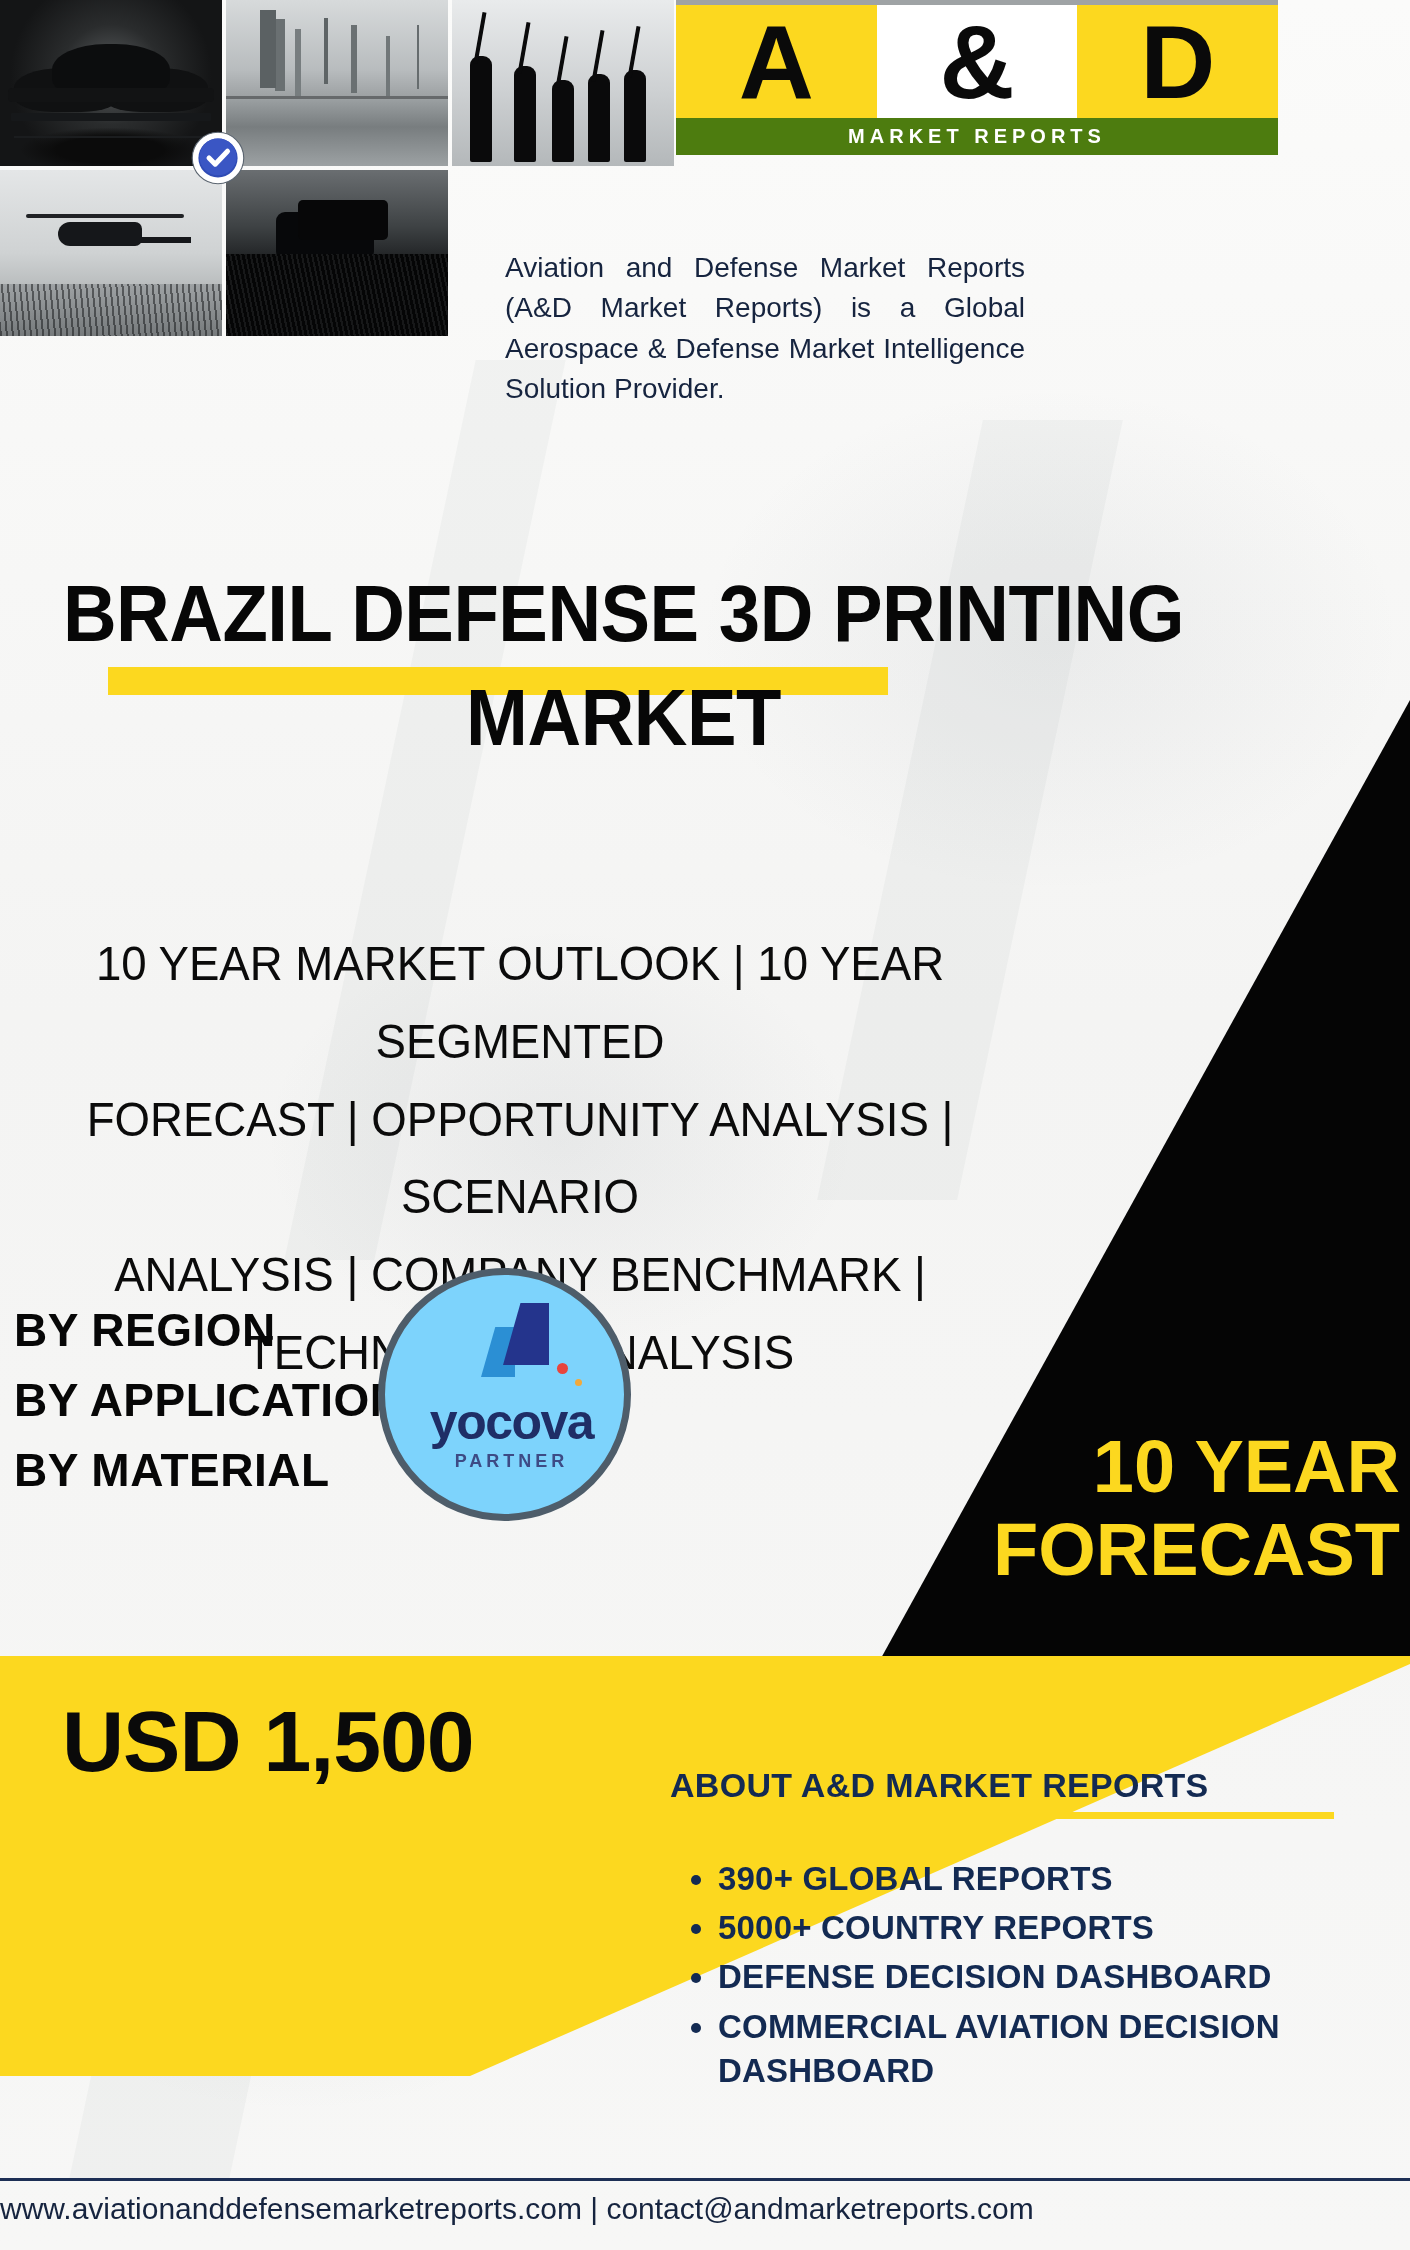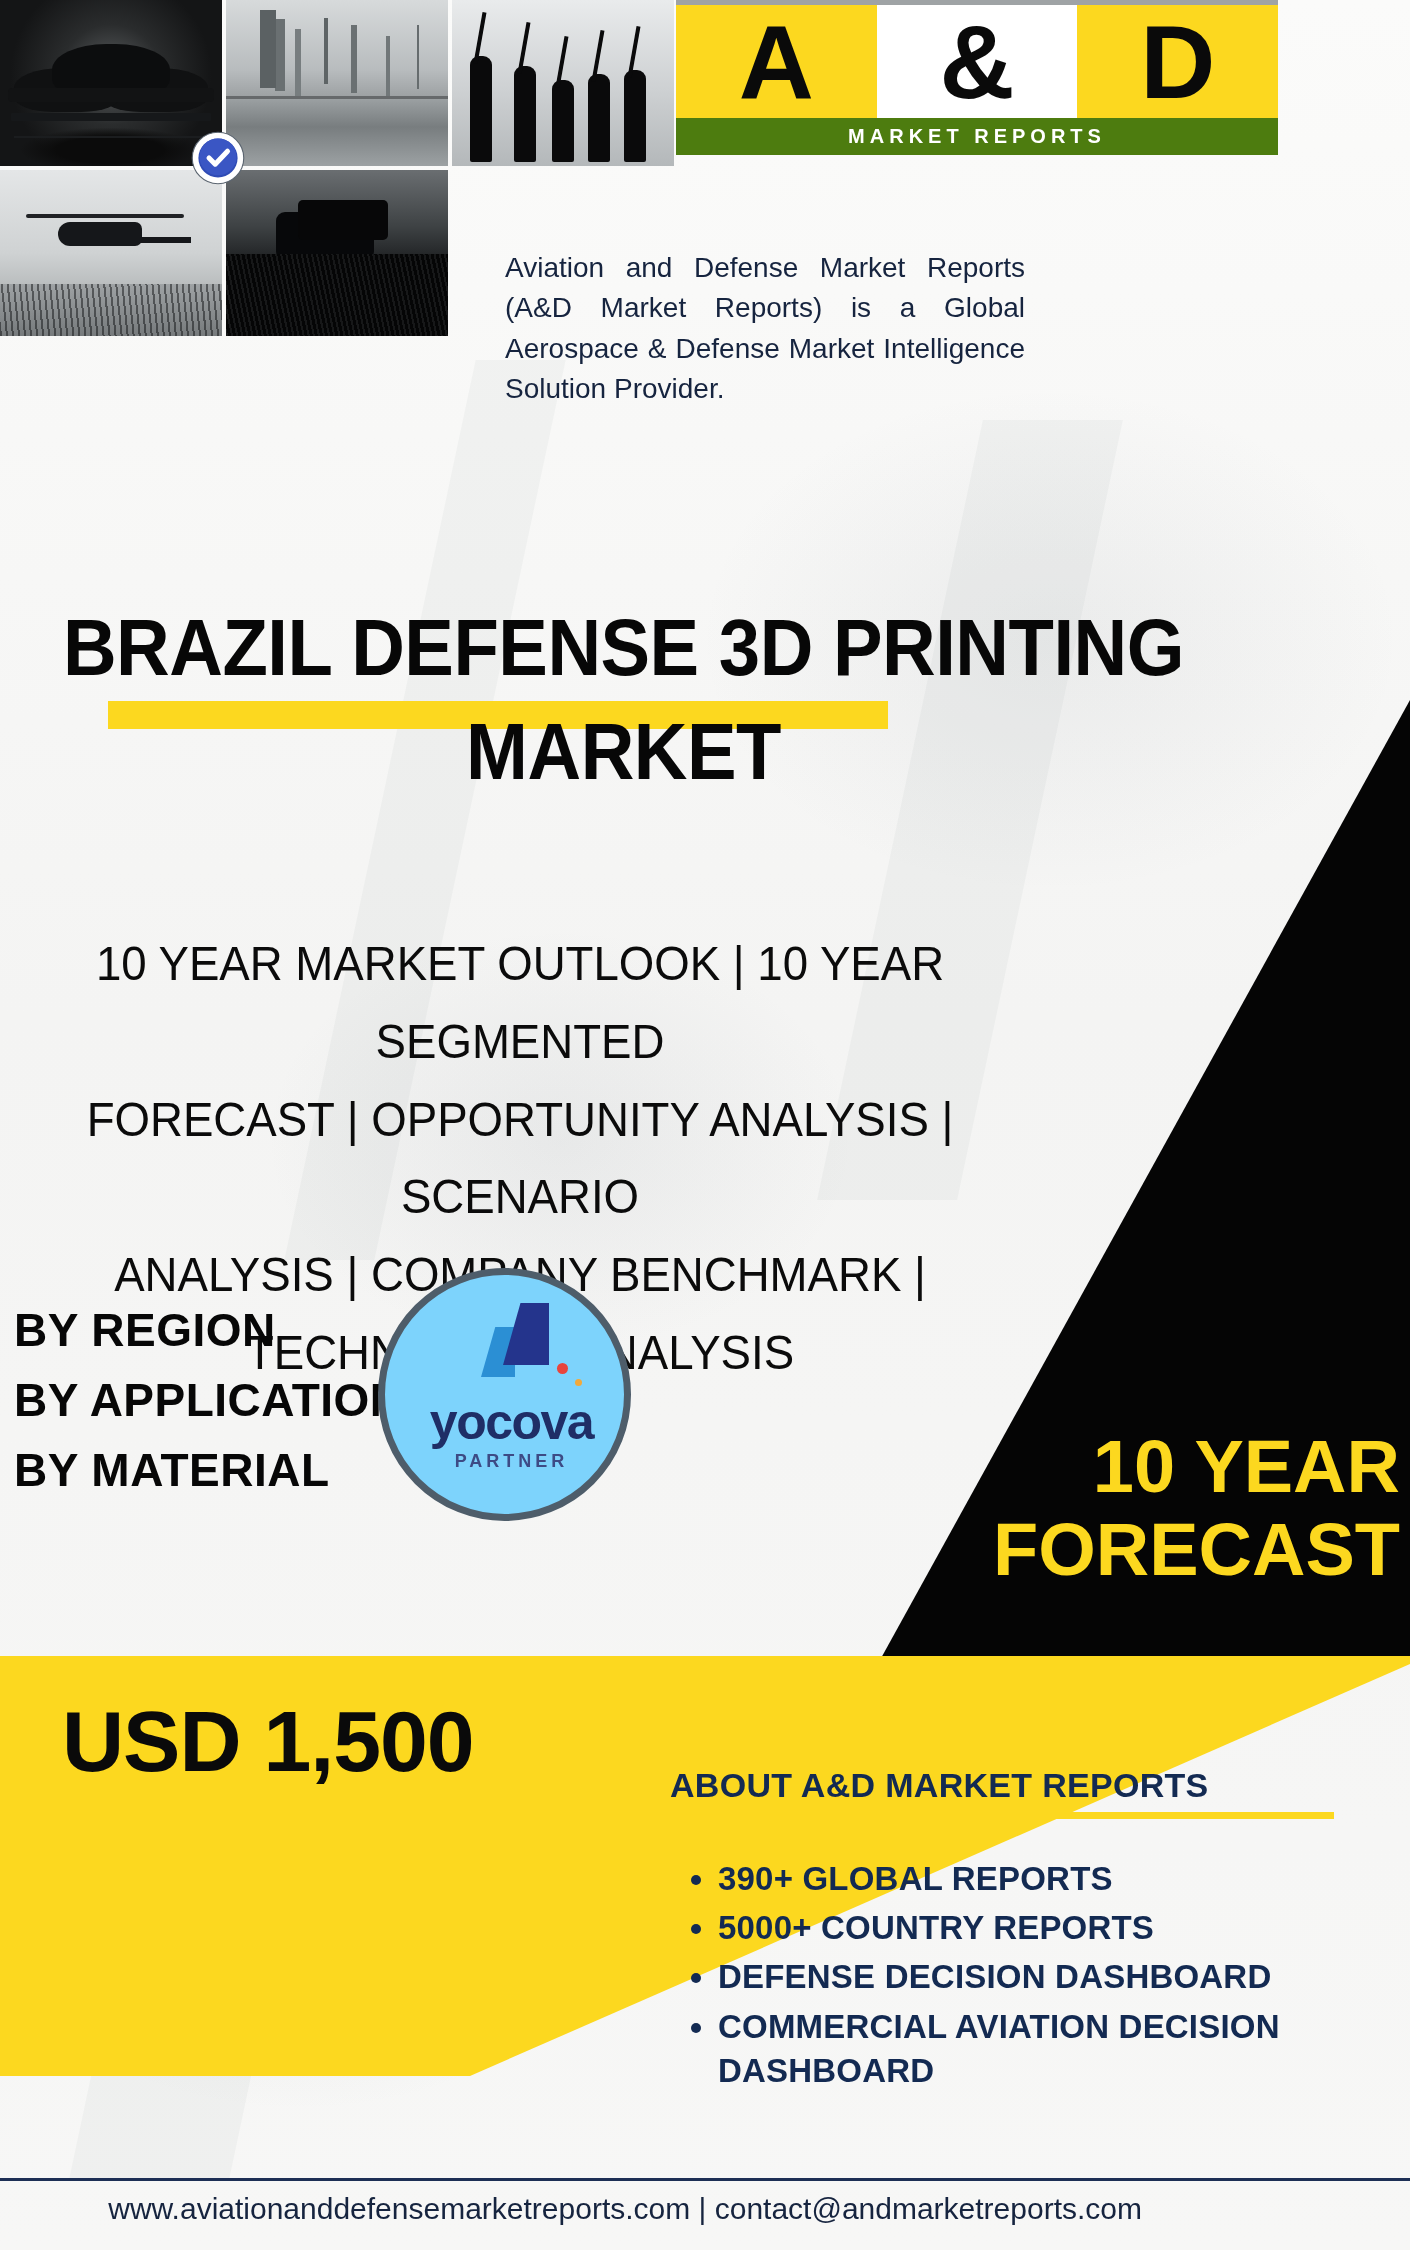--- a/index.html
+++ b/index.html
@@ -148,21 +148,21 @@
     font-size: 28px; line-height: 1.44; color: #16243f;
     text-align: justify; font-weight: 400; margin-left: 45px;
   }
 
   
   .wedge-black {
     position: absolute; left: 0; top: 0; width: 1410px; height: 2250px; z-index: 1;
   }
 
   
-  .title-wrap { position: absolute; left: 0; top: 596px; width: 1247px; z-index: 4; }
+  .title-wrap { position: absolute; left: 0; top: 562px; width: 1247px; z-index: 4; }
   .title-bar {
     position: absolute; left: 108px; top: 105px; width: 780px; height: 28px;
     background: #fcd81f; z-index: 1;
   }
   .title {
     position: relative; z-index: 2; text-align: center;
     font-family: "Liberation Sans Narrow", "Liberation Sans", sans-serif;
     font-weight: 700; font-size: 79px; line-height: 1.32;
     letter-spacing: -0.5px; color: #070707;
     transform: scaleX(0.94); transform-origin: center;
@@ -245,21 +245,21 @@
     margin-bottom: 5px; letter-spacing: 0.2px;
   }
 
   
   .footer-rule {
     position: absolute; left: 0; top: 2178px; width: 1410px; height: 3px;
     background: #1d2f55; z-index: 6;
   }
   .footer {
     position: absolute; left: 0; top: 2192px; width: 1142px; z-index: 6;
-    text-align: right; font-size: 30px; color: #16243f; font-weight: 400;
+    text-align: left; font-size: 30px; color: #16243f; font-weight: 400;
   }
 </style>
 </head>
 <body>
 
 <div class="bg-wash"></div>
 <div class="bg-streak" style="left:380px; top:360px; width:90px; height:900px;"></div>
 <div class="bg-streak" style="left:900px; top:420px; width:140px; height:780px;"></div>
 <div class="bg-streak" style="left:120px; top:1700px; width:160px; height:480px;"></div>
 

